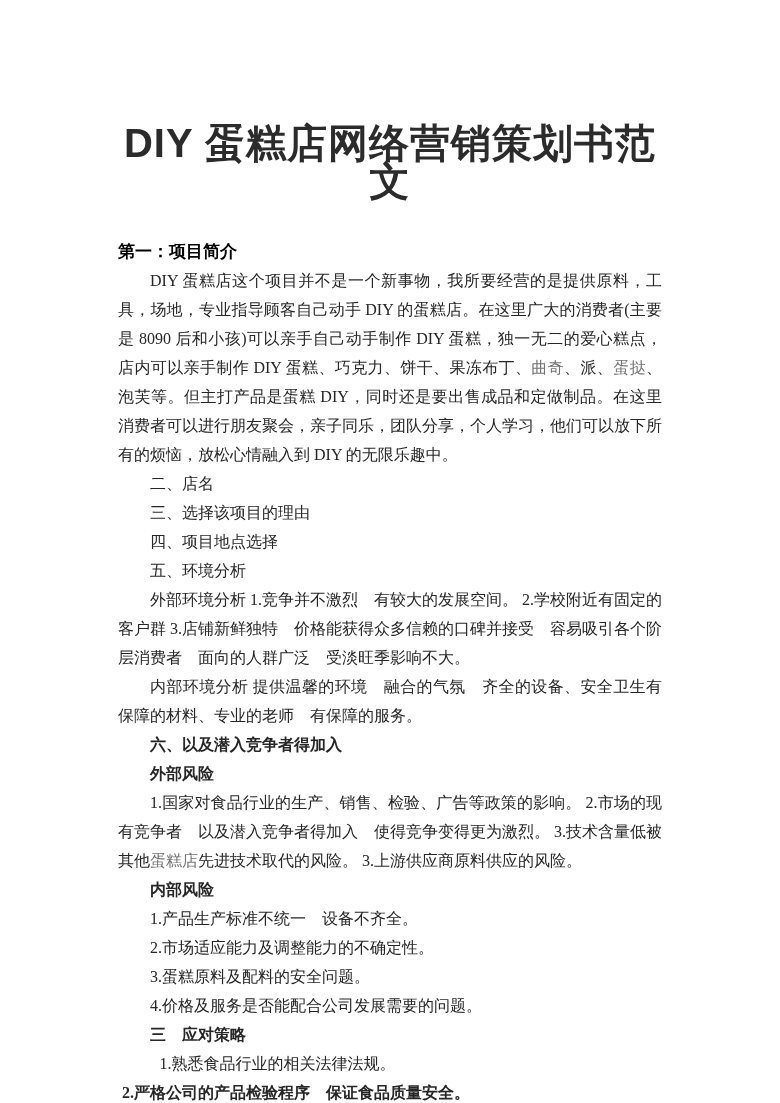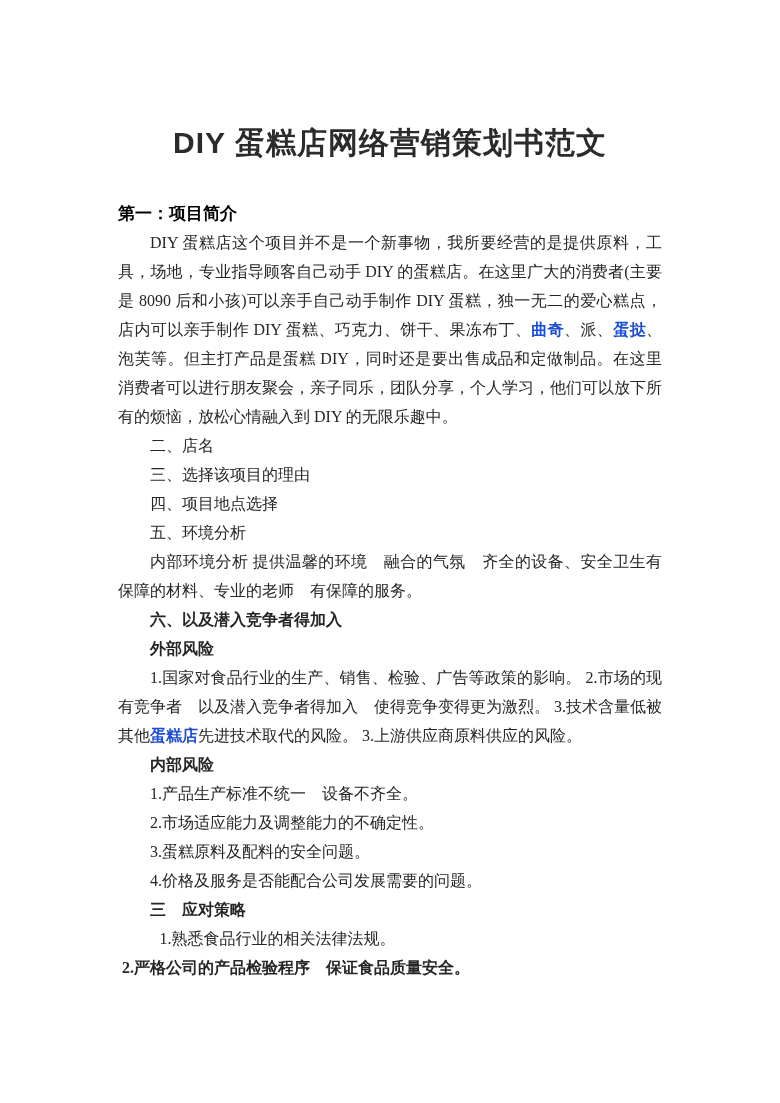--- a/index.html
+++ b/index.html
@@ -15,21 +15,21 @@
     background: #ffffff;
     box-sizing: border-box;
     padding: 124px 118px 0 118px;
     font-family: "Liberation Serif", "DejaVu Serif", serif;
     color: #262626;
     overflow: hidden;
   }
   .doc-title {
     font-family: "Liberation Sans", "DejaVu Sans", sans-serif;
     font-weight: 700;
-    font-size: 30px;
+    font-size: 40px;
     line-height: 38px;
     letter-spacing: 1px;
     text-align: center;
     color: #2b2b2b;
     margin: 0 0 37px 0;
   }
   .sec-heading {
     font-size: 17px;
     font-weight: 700;
     line-height: 29px;
@@ -42,42 +42,42 @@
     line-height: 29px;
     text-align: justify;
     text-justify: inter-ideograph;
     word-break: break-all;
   }
   .indent      { text-indent: 2em; }
   .indent-more { text-indent: 2.6em; }
   .indent-sm   { text-indent: 0.25em; font-weight: bold; }
   .bold        { font-weight: 700; }
   .doc-link {
-    color: #1d4ed8;
+    color: #737373;
     text-decoration: none;
     cursor: pointer;
-    font-weight: bold;
   }
 </style>
 </head>
 <body>
 
 <div class="page">
 
   <h1 class="doc-title">DIY 蛋糕店网络营销策划书范文</h1>
 
   <h2 class="sec-heading">第一：项目简介</h2>
 
   <p class="para indent"><span>DIY 蛋糕店这个项目并不是一个新事物，我所要经营的是提供原料，工具，场地，专业指导顾客自己动手 DIY 的蛋糕店。在这里广大的消费者(主要是 8090 后和小孩)可以亲手自己动手制作 DIY 蛋糕，独一无二的爱心糕点，店内可以亲手制作 DIY 蛋糕、巧克力、饼干、果冻布丁、</span><a class="doc-link">曲奇</a><span>、派、</span><a class="doc-link">蛋挞</a><span>、泡芙等。但主打产品是蛋糕 DIY，同时还是要出售成品和定做制品。在这里消费者可以进行朋友聚会，亲子同乐，团队分享，个人学习，他们可以放下所有的烦恼，放松心情融入到 DIY 的无限乐趣中。</span></p>
 
   <p class="para indent">二、店名</p>
   <p class="para indent">三、选择该项目的理由</p>
   <p class="para indent">四、项目地点选择</p>
   <p class="para indent">五、环境分析</p>
 
+  <p class="para indent">外部环境分析 1.竞争并不激烈　有较大的发展空间。 2.学校附近有固定的客户群 3.店铺新鲜独特　价格能获得众多信赖的口碑并接受　容易吸引各个阶层消费者　面向的人群广泛　受淡旺季影响不大。</p>
 
   <p class="para indent">内部环境分析 提供温馨的环境　融合的气氛　齐全的设备、安全卫生有保障的材料、专业的老师　有保障的服务。</p>
 
   <p class="para indent bold">六、以及潜入竞争者得加入</p>
 
   <p class="para indent bold">外部风险</p>
 
   <p class="para indent"><span>1.国家对食品行业的生产、销售、检验、广告等政策的影响。 2.市场的现有竞争者　以及潜入竞争者得加入　使得竞争变得更为激烈。 3.技术含量低被其他</span><a class="doc-link">蛋糕店</a><span>先进技术取代的风险。 3.上游供应商原料供应的风险。</span></p>
 
   <p class="para indent bold">内部风险</p>

